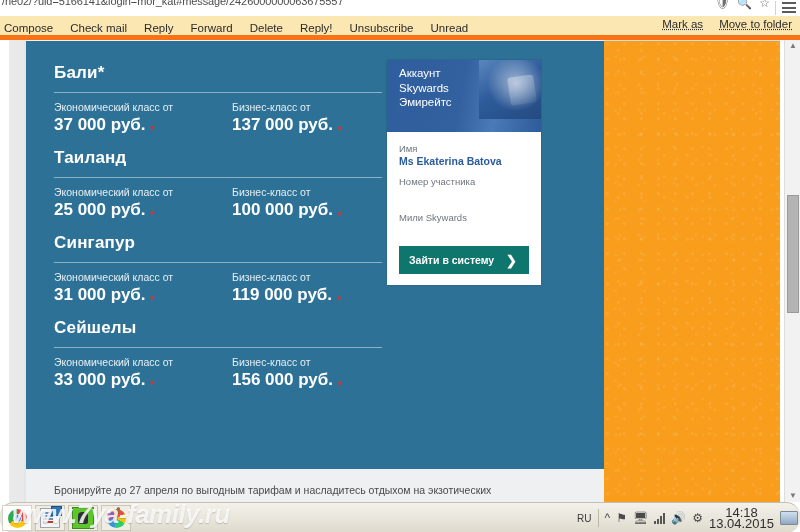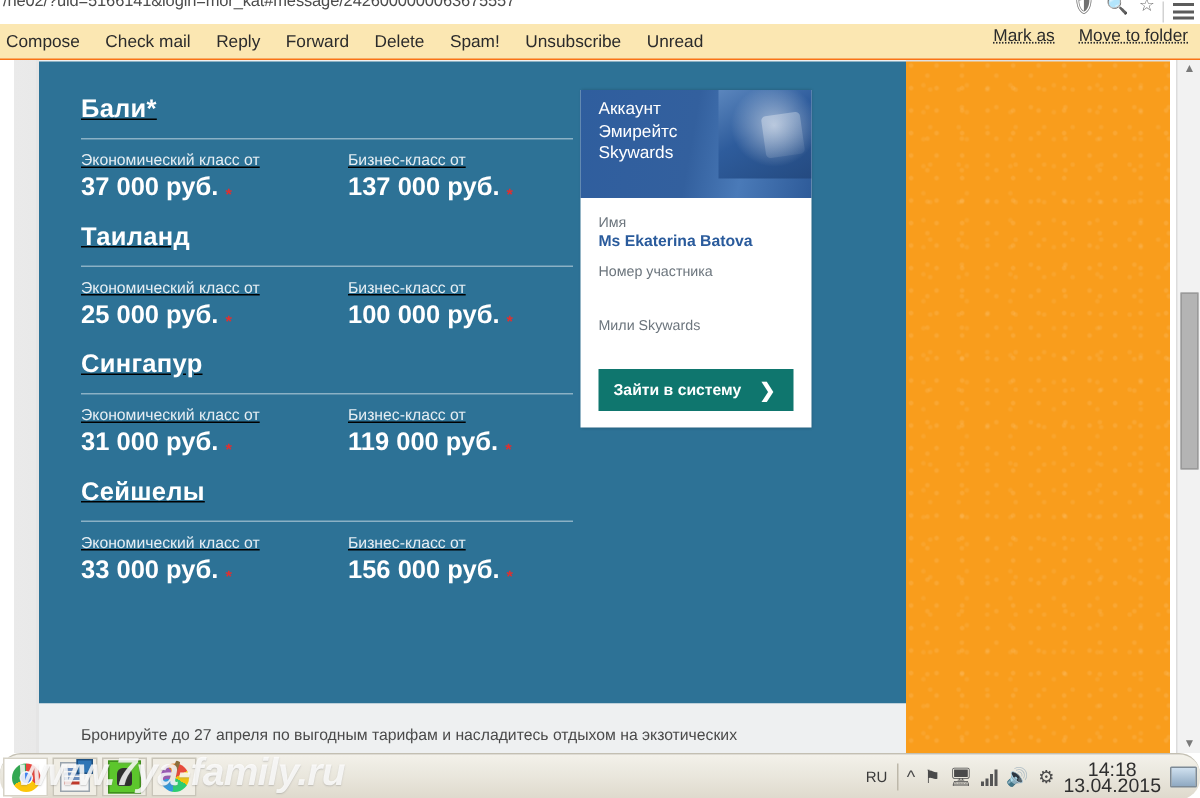--- a/index.html
+++ b/index.html
@@ -36,21 +36,21 @@
   }
   .hamburger i { display:block; height: 2px; background: #5c5c5c; width: 100%; }
   .chrome-sep {
     position:absolute; right: 24px; top: 1px; width:1px; height: 14px; background:#d2d2d2;
   }
 
   
   .mailbar {
     position: absolute; left: 0; top: 16px; width: 800px; height: 24px;
     background: #fbe7b2;
-    border-bottom: 1px solid #f97316;
+    border-bottom: 5px solid #f97316;
     box-sizing: border-box;
   }
   .mailbar-left {
     position: absolute; left: 4px; top: 0; height: 24px;
     display: flex; align-items: center; gap: 17px;
   }
   .mailbar-right {
     position: absolute; right: 8px; top: 0; height: 16px;
     display: flex; align-items: center; gap: 16px;
   }
@@ -93,21 +93,21 @@
   
   .email {
     position: absolute; left: 26px; top: 0; width: 578px; height: 462px;
     background: #eef0f1;
     overflow: hidden;
   }
   .offers {
     position: absolute; left: 0; top: 1px; width: 578px; height: 428px;
     background: #2d7296;
   }
-  .offers-inner { position: relative; padding: 22px 28px 0 28px; text-decoration: underline; }
+  .offers-inner { position: relative; padding: 22px 28px 0 28px; }
 
   .dest { position: relative; margin-bottom: 13px; }
   .dest-name {
     font-size: 17px; font-weight: bold; color: #ffffff;
     letter-spacing: 0.2px; margin: 0 0 9px 0;
   }
   .dest-rule {
     height: 1px; background: rgba(255,255,255,0.45);
     width: 328px; margin-bottom: 8px;
   }
@@ -290,21 +290,21 @@
     </div>
   </div>
 
   <div class="mailbar">
     <div class="mailbar-left">
       <a>Compose</a>
       <a>Check mail</a>
       <a>Reply</a>
       <a>Forward</a>
       <a>Delete</a>
-      <a>Spam!</a>
+      <a>Reply!</a>
       <a>Unsubscribe</a>
       <a>Unread</a>
     </div>
     <div class="mailbar-right">
       <a>Mark as</a>
       <a>Move to folder</a>
     </div>
   </div>
 
   <div class="viewport">
@@ -377,22 +377,22 @@
             </div>
           </div>
 
         </div>
 
         <div class="skywards">
           <div class="sky-head">
             <div class="sky-head-photo"></div>
             <div class="sky-head-title">
               <div>Аккаунт</div>
+              <div>Skywards</div>
               <div>Эмирейтс</div>
-              <div>Skywards</div>
             </div>
           </div>
           <div class="sky-body">
             <div class="sky-field-label">Имя</div>
             <div class="sky-field-value">Ms Ekaterina Batova</div>
             <div class="sky-field-label">Номер участника</div>
             <div class="sky-gap"></div>
             <div class="sky-field-label">Мили Skywards</div>
             <div class="sky-gap2"></div>
             <button class="sky-btn">

